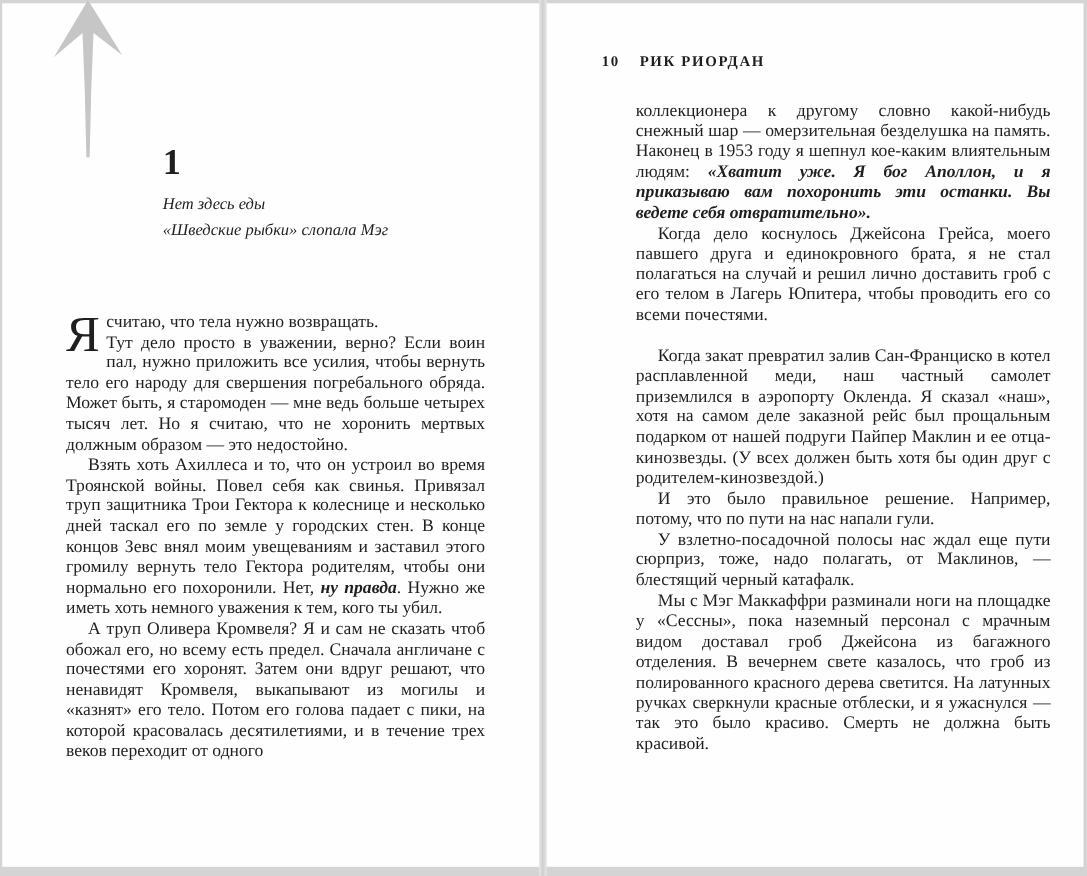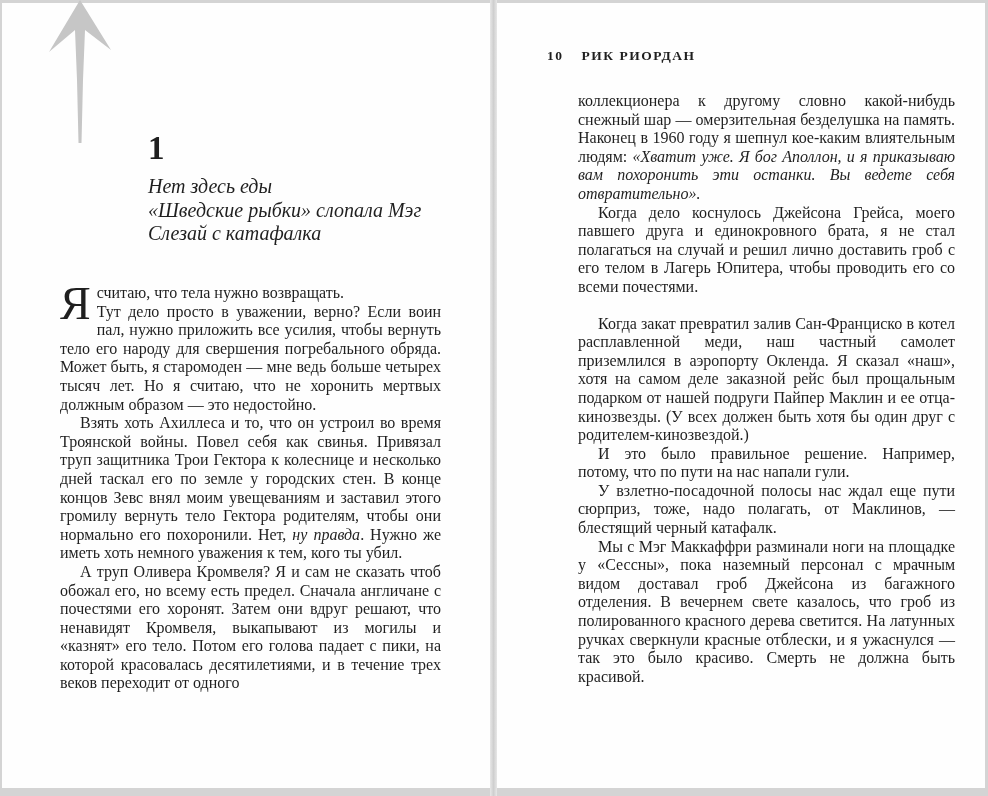--- a/index.html
+++ b/index.html
@@ -20,73 +20,72 @@
     position:absolute; left:490px; top:0; width:7px; height:796px;
     background:linear-gradient(to right,#e7e7e7,#cfcfcf 50%,#e7e7e7);
   }
   .arrow-wrap { position:absolute; left:45px; top:0; width:70px; height:150px; z-index:5; }
   .chapter-number {
     position:absolute; left:146px; top:126px;
     font-size:33px; font-weight:bold; line-height:38px;
   }
   .epigraph {
     position:absolute; left:146px; top:172px;
-    font-style:italic; font-size:20px; line-height:23.5px;
+    font-style:italic; font-size:15px; line-height:23.5px;
     white-space:nowrap;
   }
   .running-header {
     position:absolute; left:50px; top:45px;
     font-weight:bold; font-size:13.5px; letter-spacing:1.5px;
   }
   .running-header .page-num { margin-right:18px; }
   .body-text {
     position:absolute; text-align:justify;
     font-size:16px; line-height:18.6px;
   }
   .left-body  { left:58px; top:281px; width:381px; }
   .right-body { left:81px; top:89px;  width:377px; }
   .para { margin:0; text-indent:20px; }
   .no-indent { text-indent:0; }
   .section-break { margin-top:18px; }
-  .it { font-style:italic; }
+  .it { font-style:italic;font-weight:bold; }
   .dropcap {
     float:left; font-size:46px; line-height:36px;
     margin:2px 6px 0 0; font-weight:normal;
   }
 </style>
 </head>
 <body>
 
 <div class="gutter"></div>
 
 <div class="page page-left">
   <div class="chapter-number">1</div>
   <div class="epigraph">
     <div>Нет здесь еды</div>
     <div>«Шведские рыбки» слопала Мэг</div>
-    <div>Слезай с катафалка</div>
   </div>
   <div class="body-text left-body">
     <p class="para no-indent">
       <span class="dropcap">Я</span><span>считаю, что тела нужно возвращать.</span><br>
       <span>Тут дело просто в уважении, верно? Если воин пал, нужно приложить все усилия, чтобы вернуть тело его народу для свершения погребального обряда. Может быть, я старомоден — мне ведь больше четырех тысяч лет. Но я считаю, что не хоронить мертвых должным образом — это недостойно.</span>
     </p>
     <div>
         <p class="para"><span>Взять хоть Ахиллеса и то, что он устроил во время Троянской войны. Повел себя как свинья. Привязал труп защитника Трои Гектора к колеснице и несколько дней таскал его по земле у городских стен. В конце концов Зевс внял моим увещеваниям и заставил этого громилу вернуть тело Гектора родителям, чтобы они нормально его похоронили. Нет, </span><span class="it">ну правда</span><span>. Нужно же иметь хоть немного уважения к тем, кого ты убил.</span></p>
         <p class="para"><span>А труп Оливера Кромвеля? Я и сам не сказать чтоб обожал его, но всему есть предел. Сначала англичане с почестями его хоронят. Затем они вдруг решают, что ненавидят Кромвеля, выкапывают из могилы и «казнят» его тело. Потом его голова падает с пики, на которой красовалась десятилетиями, и в течение трех веков переходит от одного</span></p>
       </div>
   </div>
 </div>
 
 <div class="page page-right">
   <div class="running-header">
     <span class="page-num">10</span><span>РИК РИОРДАН</span>
   </div>
   <div class="body-text right-body">
-      <p class="para no-indent"><span>коллекционера к другому словно какой-нибудь снежный шар — омерзительная безделушка на память. Наконец в 1960 году я шепнул кое-каким влиятельным людям: </span><span class="it">«Хватит уже. Я бог Аполлон, и я приказываю вам похоронить эти останки. Вы ведете себя отвратительно».</span></p>
+      <p class="para no-indent"><span>коллекционера к другому словно какой-нибудь снежный шар — омерзительная безделушка на память. Наконец в 1953 году я шепнул кое-каким влиятельным людям: </span><span class="it">«Хватит уже. Я бог Аполлон, и я приказываю вам похоронить эти останки. Вы ведете себя отвратительно».</span></p>
       <p class="para"><span>Когда дело коснулось Джейсона Грейса, моего павшего друга и единокровного брата, я не стал полагаться на случай и решил лично доставить гроб с его телом в Лагерь Юпитера, чтобы проводить его со всеми почестями.</span></p>
       <p class="para section-break"><span>Когда закат превратил залив Сан-Франциско в котел расплавленной меди, наш частный самолет приземлился в аэропорту Окленда. Я сказал «наш», хотя на самом деле заказной рейс был прощальным подарком от нашей подруги Пайпер Маклин и ее отца-кинозвезды. (У всех должен быть хотя бы один друг с родителем-кинозвездой.)</span></p>
       <p class="para"><span>И это было правильное решение. Например, потому, что по пути на нас напали гули.</span></p>
       <p class="para"><span>У взлетно-посадочной полосы нас ждал еще пути сюрприз, тоже, надо полагать, от Маклинов, — блестящий черный катафалк.</span></p>
       <p class="para"><span>Мы с Мэг Маккаффри разминали ноги на площадке у «Сессны», пока наземный персонал с мрачным видом доставал гроб Джейсона из багажного отделения. В вечернем свете казалось, что гроб из полированного красного дерева светится. На латунных ручках сверкнули красные отблески, и я ужаснулся — так это было красиво. Смерть не должна быть красивой.</span></p>
     </div>
 </div>
 
 <div class="arrow-wrap">
   <svg width="70" height="150" viewBox="0 0 70 150" xmlns="http://www.w3.org/2000/svg">

